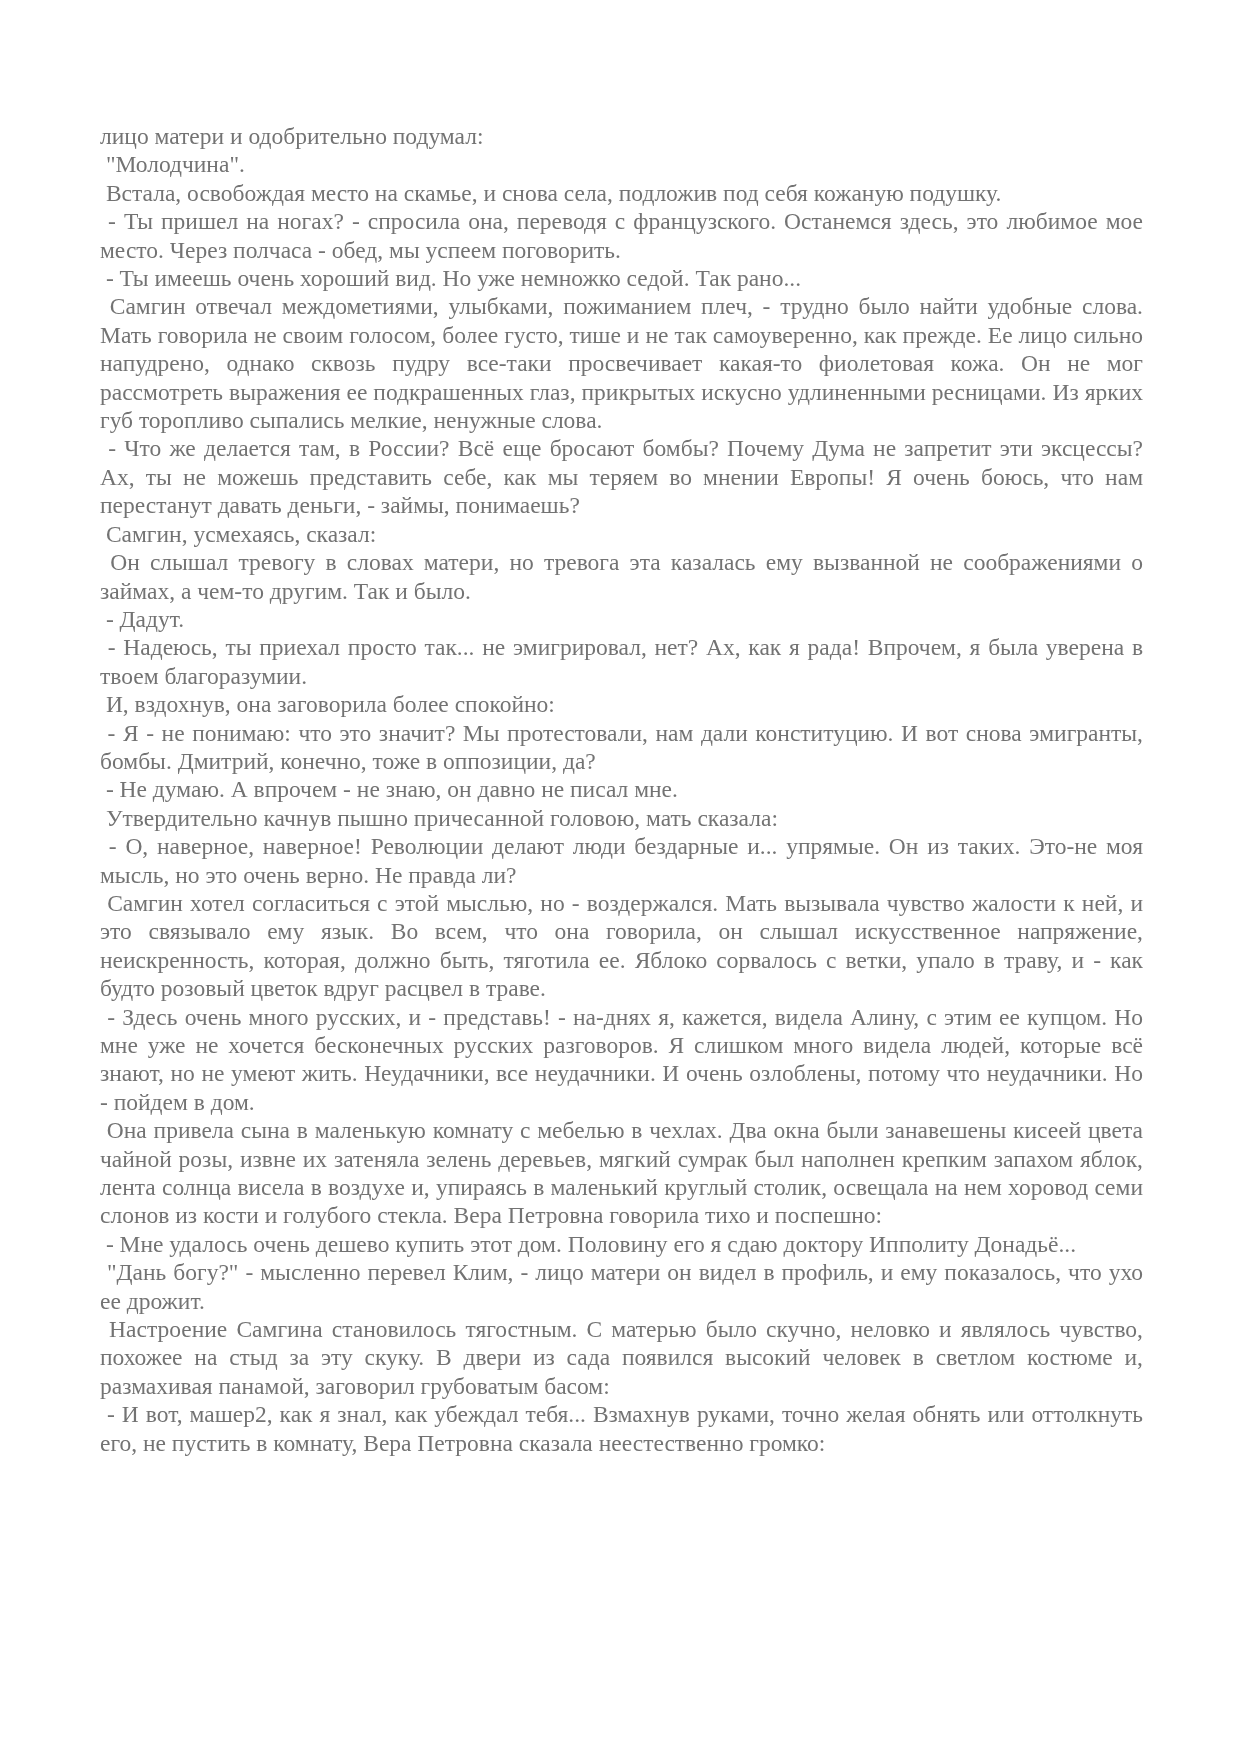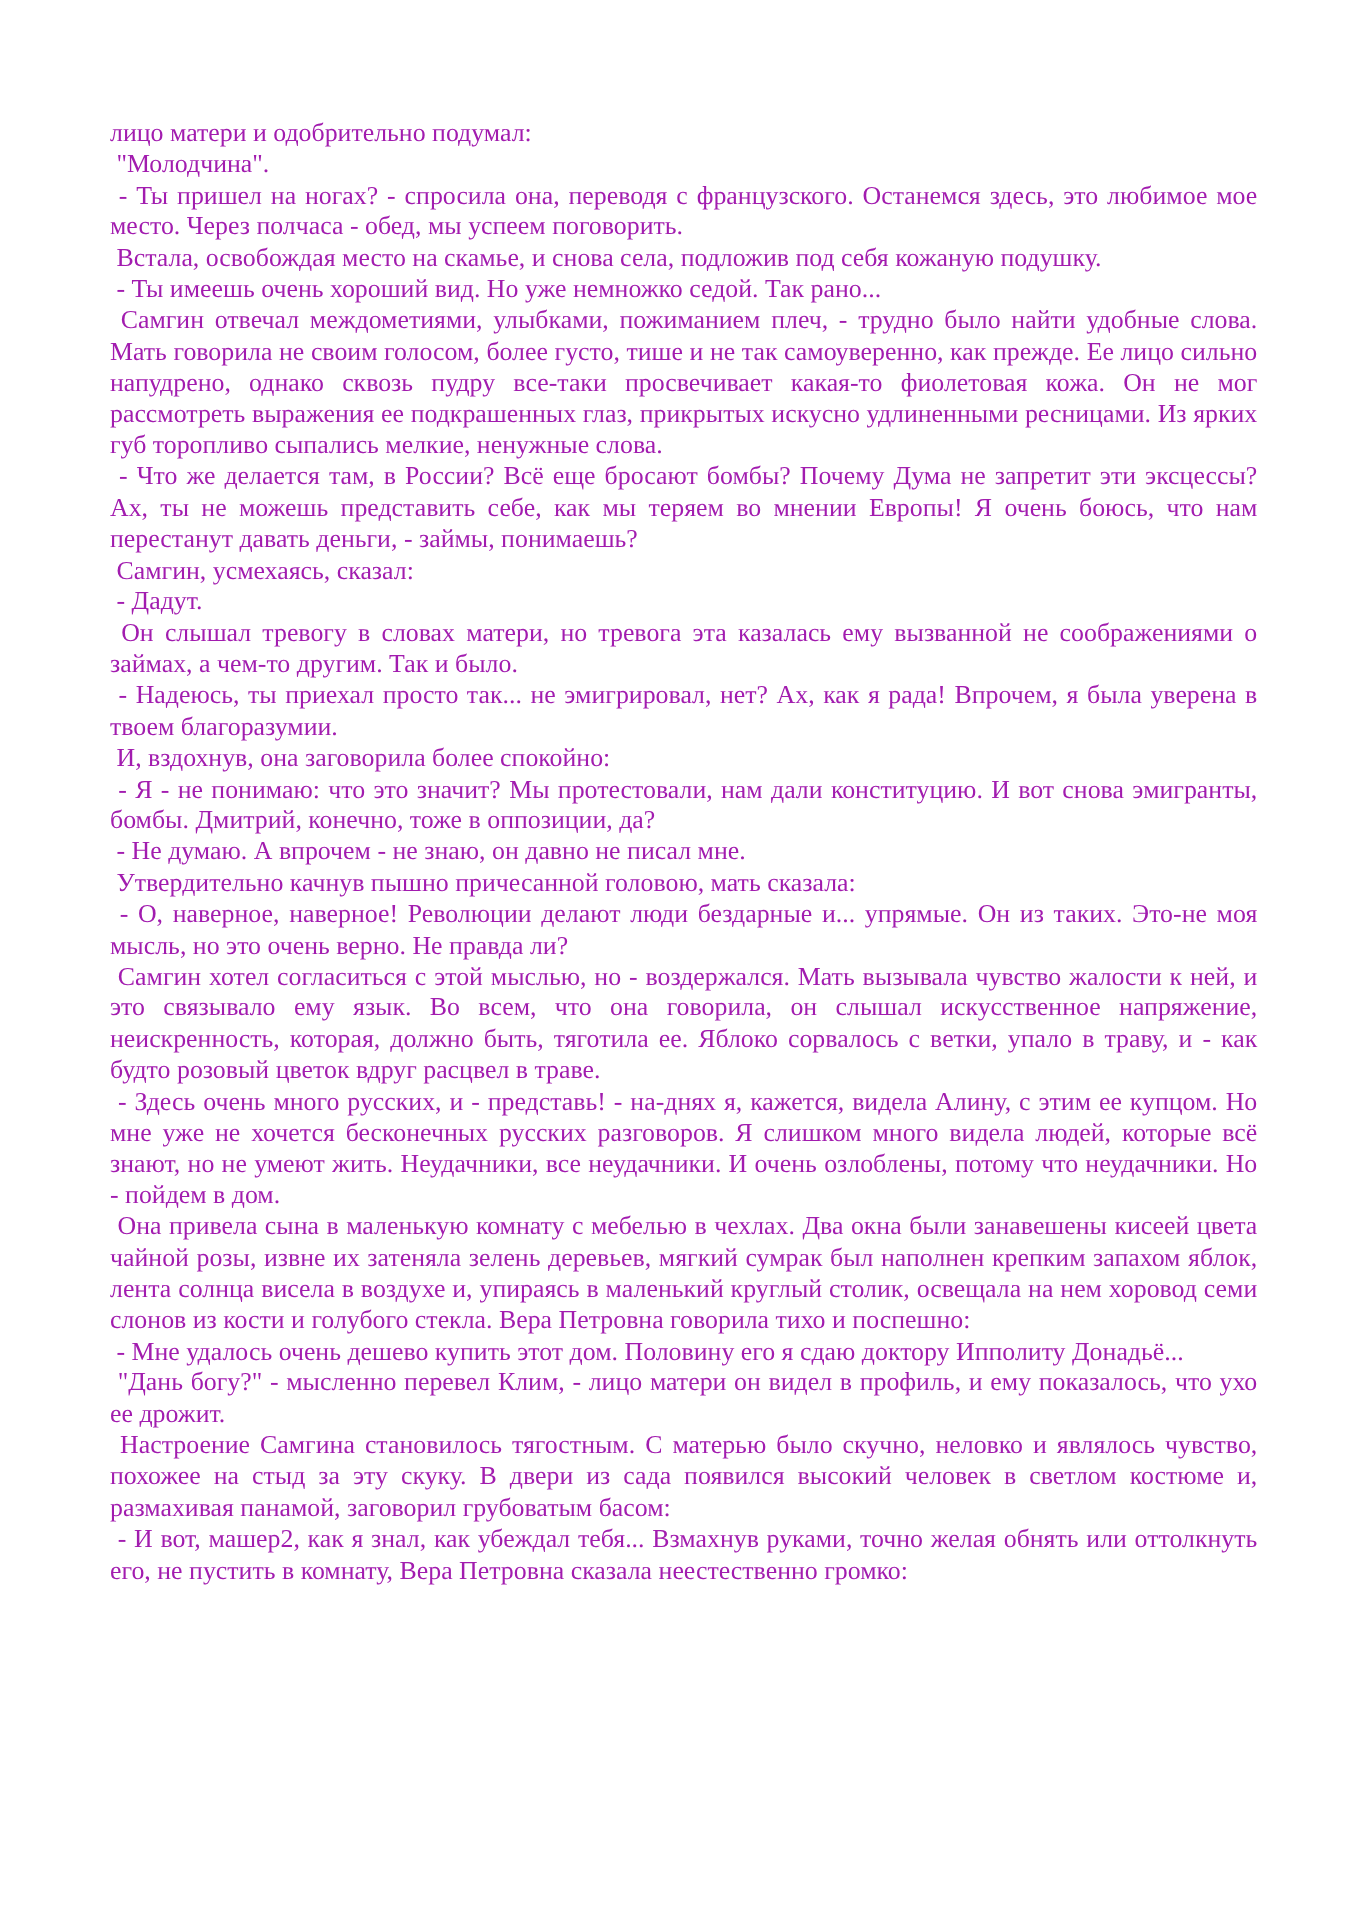--- a/index.html
+++ b/index.html
@@ -10,47 +10,47 @@
     position: relative;
     width: 1242px;
     height: 1755px;
     background: #ffffff;
     overflow: hidden;
     font-family: "Liberation Serif", "DejaVu Serif", serif;
   }
   .page-text {
     position: absolute;
     left: 100px;
-    top: 107px;
+    top: 122px;
     width: 1043px;
-    color: #a21caf;
+    color: #737373;
   }
   .para {
     margin: 0;
     padding: 0;
     font-size: 23.5px;
     line-height: 28.4px;
     text-align: justify;
     word-spacing: normal;
   }
 </style>
 </head>
 <body>
 
 <div class="page-text">
   <p class="para">лицо матери и одобрительно подумал:</p>
   <p class="para">&nbsp;"Молодчина".</p>
+  <p class="para">&nbsp;Встала, освобождая место на скамье, и снова села, подложив под себя кожаную подушку.</p>
   <p class="para">&nbsp;- Ты пришел на ногах? - спросила она, переводя с французского. Останемся здесь, это любимое мое место. Через полчаса - обед, мы успеем поговорить.</p>
-  <p class="para">&nbsp;Встала, освобождая место на скамье, и снова села, подложив под себя кожаную подушку.</p>
   <p class="para">&nbsp;- Ты имеешь очень хороший вид. Но уже немножко седой. Так рано...</p>
   <p class="para">&nbsp;Самгин отвечал междометиями, улыбками, пожиманием плеч, - трудно было найти удобные слова. Мать говорила не своим голосом, более густо, тише и не так самоуверенно, как прежде. Ее лицо сильно напудрено, однако сквозь пудру все-таки просвечивает какая-то фиолетовая кожа. Он не мог рассмотреть выражения ее подкрашенных глаз, прикрытых искусно удлиненными ресницами. Из ярких губ торопливо сыпались мелкие, ненужные слова.</p>
   <p class="para">&nbsp;- Что же делается там, в России? Всё еще бросают бомбы? Почему Дума не запретит эти эксцессы? Ах, ты не можешь представить себе, как мы теряем во мнении Европы! Я очень боюсь, что нам перестанут давать деньги, - займы, понимаешь?</p>
   <p class="para">&nbsp;Самгин, усмехаясь, сказал:</p>
+  <p class="para">&nbsp;Он слышал тревогу в словах матери, но тревога эта казалась ему вызванной не соображениями о займах, а чем-то другим. Так и было.</p>
   <p class="para">&nbsp;- Дадут.</p>
-  <p class="para">&nbsp;Он слышал тревогу в словах матери, но тревога эта казалась ему вызванной не соображениями о займах, а чем-то другим. Так и было.</p>
   <p class="para">&nbsp;- Надеюсь, ты приехал просто так... не эмигрировал, нет? Ах, как я рада! Впрочем, я была уверена в твоем благоразумии.</p>
   <p class="para">&nbsp;И, вздохнув, она заговорила более спокойно:</p>
   <p class="para">&nbsp;- Я - не понимаю: что это значит? Мы протестовали, нам дали конституцию. И вот снова эмигранты, бомбы. Дмитрий, конечно, тоже в оппозиции, да?</p>
   <p class="para">&nbsp;- Не думаю. А впрочем - не знаю, он давно не писал мне.</p>
   <p class="para">&nbsp;Утвердительно качнув пышно причесанной головою, мать сказала:</p>
   <p class="para">&nbsp;- О, наверное, наверное! Революции делают люди бездарные и... упрямые. Он из таких. Это-не моя мысль, но это очень верно. Не правда ли?</p>
   <p class="para">&nbsp;Самгин хотел согласиться с этой мыслью, но - воздержался. Мать вызывала чувство жалости к ней, и это связывало ему язык. Во всем, что она говорила, он слышал искусственное напряжение, неискренность, которая, должно быть, тяготила ее. Яблоко сорвалось с ветки, упало в траву, и - как будто розовый цветок вдруг расцвел в траве.</p>
   <p class="para">&nbsp;- Здесь очень много русских, и - представь! - на-днях я, кажется, видела Алину, с этим ее купцом. Но мне уже не хочется бесконечных русских разговоров. Я слишком много видела людей, которые всё знают, но не умеют жить. Неудачники, все неудачники. И очень озлоблены, потому что неудачники. Но - пойдем в дом.</p>
   <p class="para">&nbsp;Она привела сына в маленькую комнату с мебелью в чехлах. Два окна были занавешены кисеей цвета чайной розы, извне их затеняла зелень деревьев, мягкий сумрак был наполнен крепким запахом яблок, лента солнца висела в воздухе и, упираясь в маленький круглый столик, освещала на нем хоровод семи слонов из кости и голубого стекла. Вера Петровна говорила тихо и поспешно:</p>
   <p class="para">&nbsp;- Мне удалось очень дешево купить этот дом. Половину его я сдаю доктору Ипполиту Донадьё...</p>

